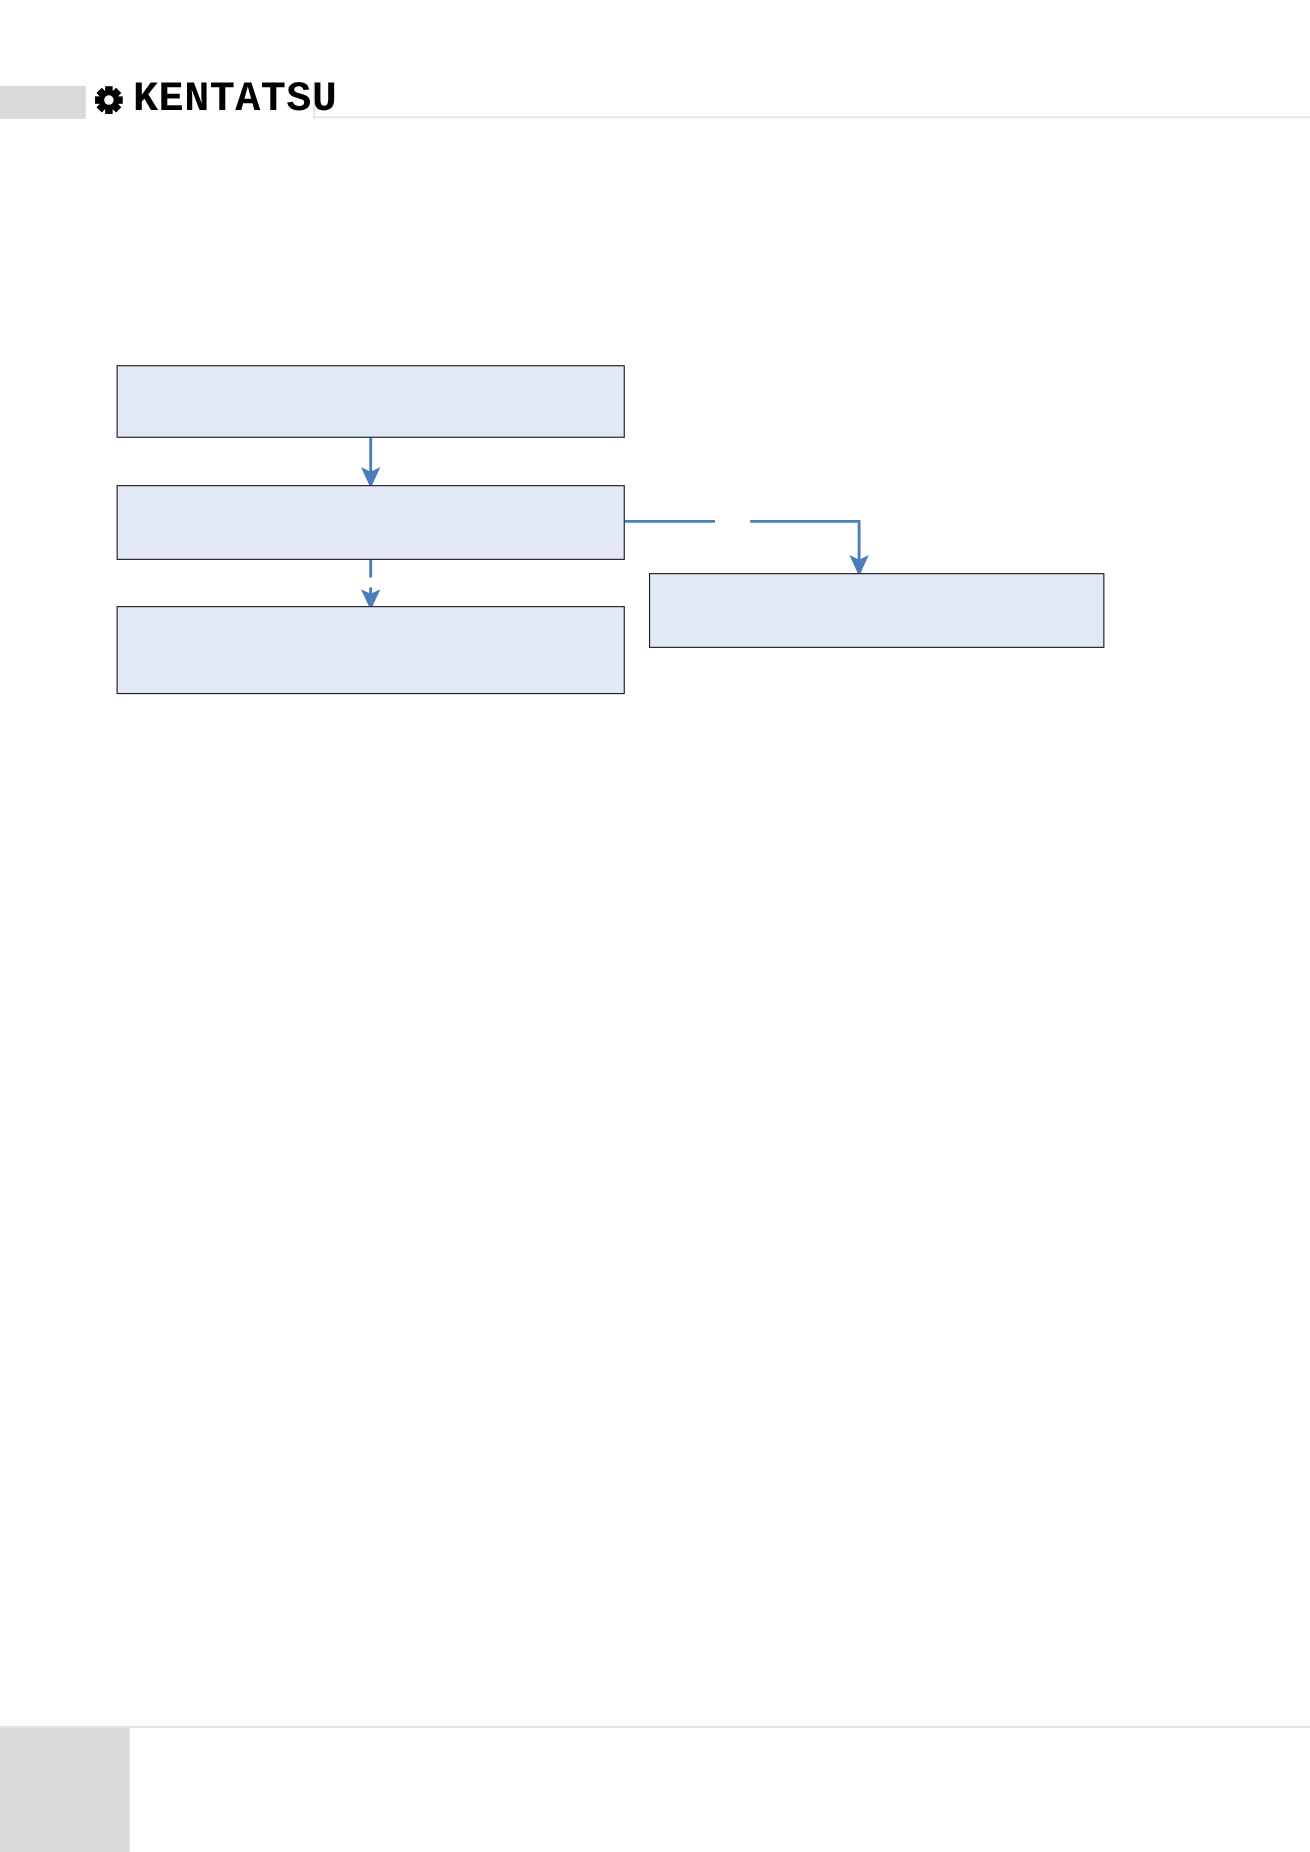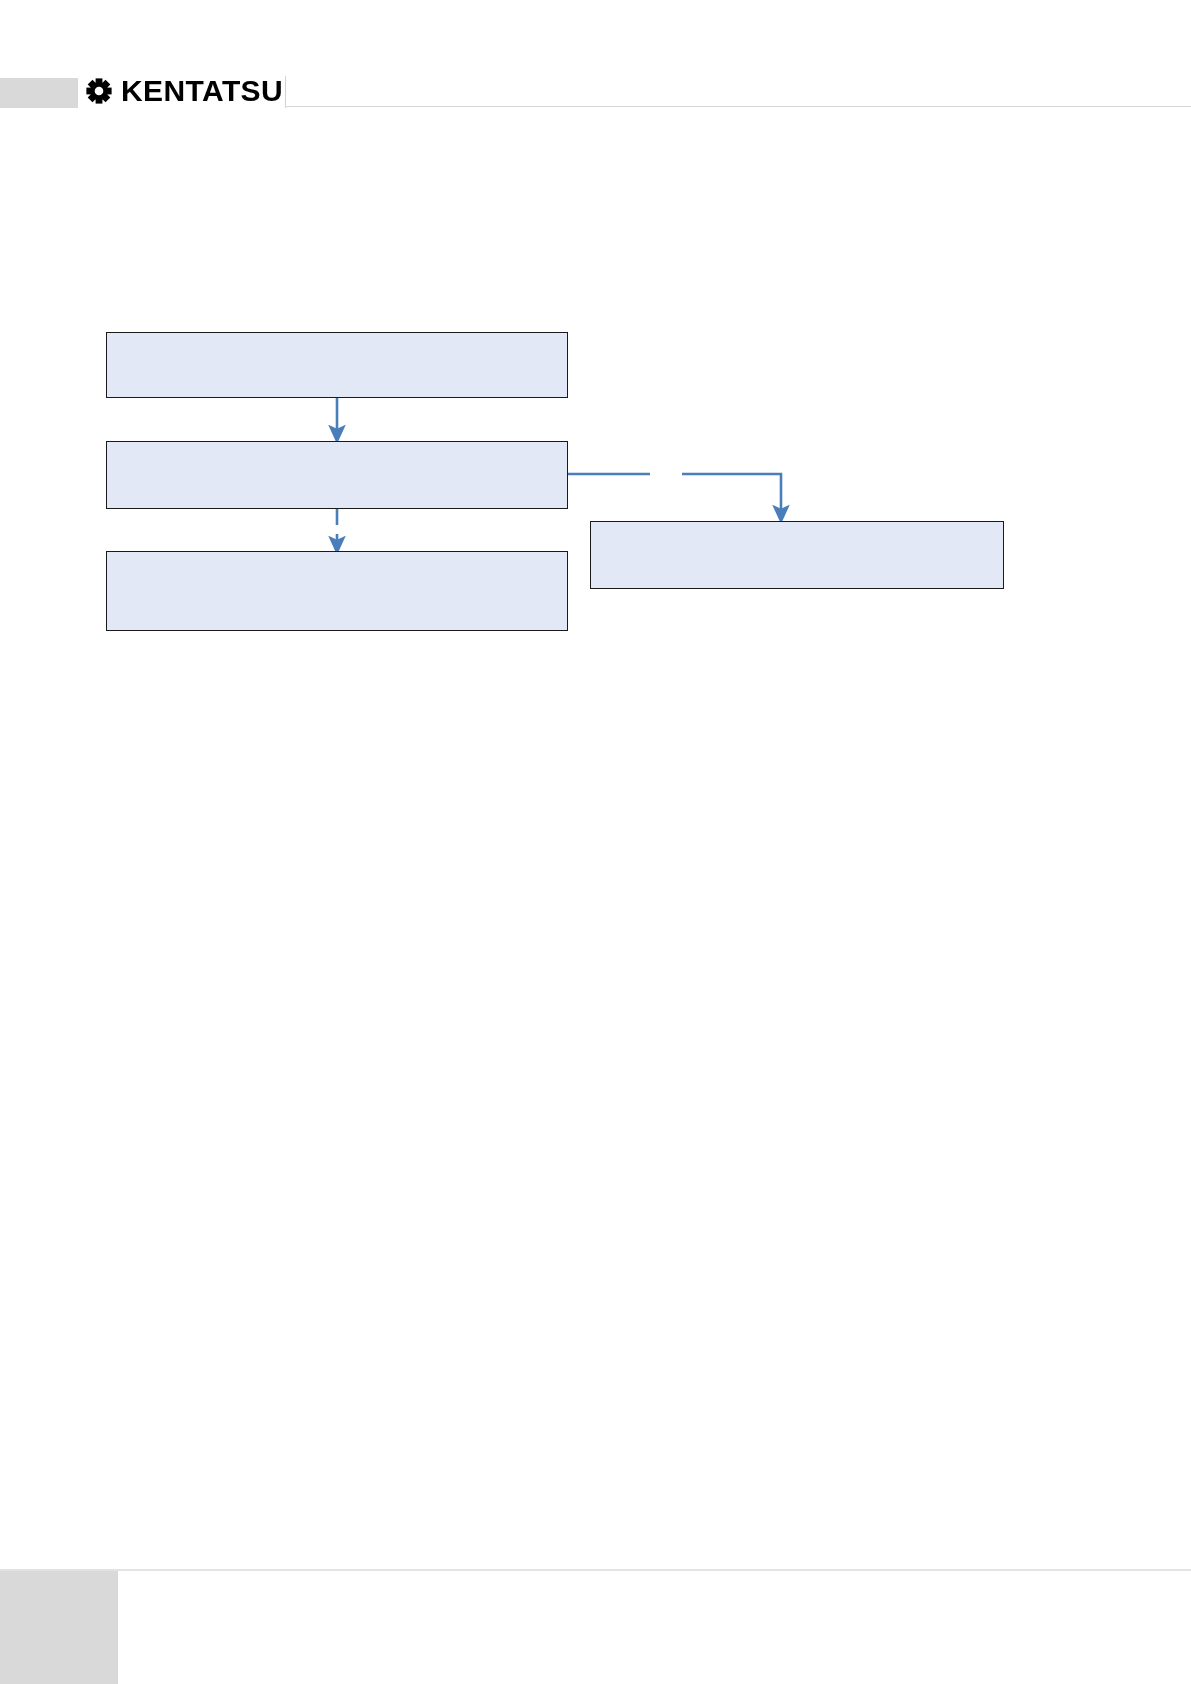--- a/index.html
+++ b/index.html
@@ -46,22 +46,22 @@
     align-items: center;
     gap: 9px;
   }
   .brand-mark {
     width: 26px;
     height: 26px;
     display: block;
     flex: 0 0 auto;
   }
   .brand-name {
-    font-family: Liberation Sans, sans-serif;
-    font-size: 30px;
+    font-family: Liberation Mono, monospace;
+    font-size: 38px;
     font-weight: 700;
     letter-spacing: 0.4px;
     color: #000000;
     line-height: 1;
     white-space: nowrap;
   }
   .header-divider {
     position: absolute;
     left: 285px;
     top: 76px;

